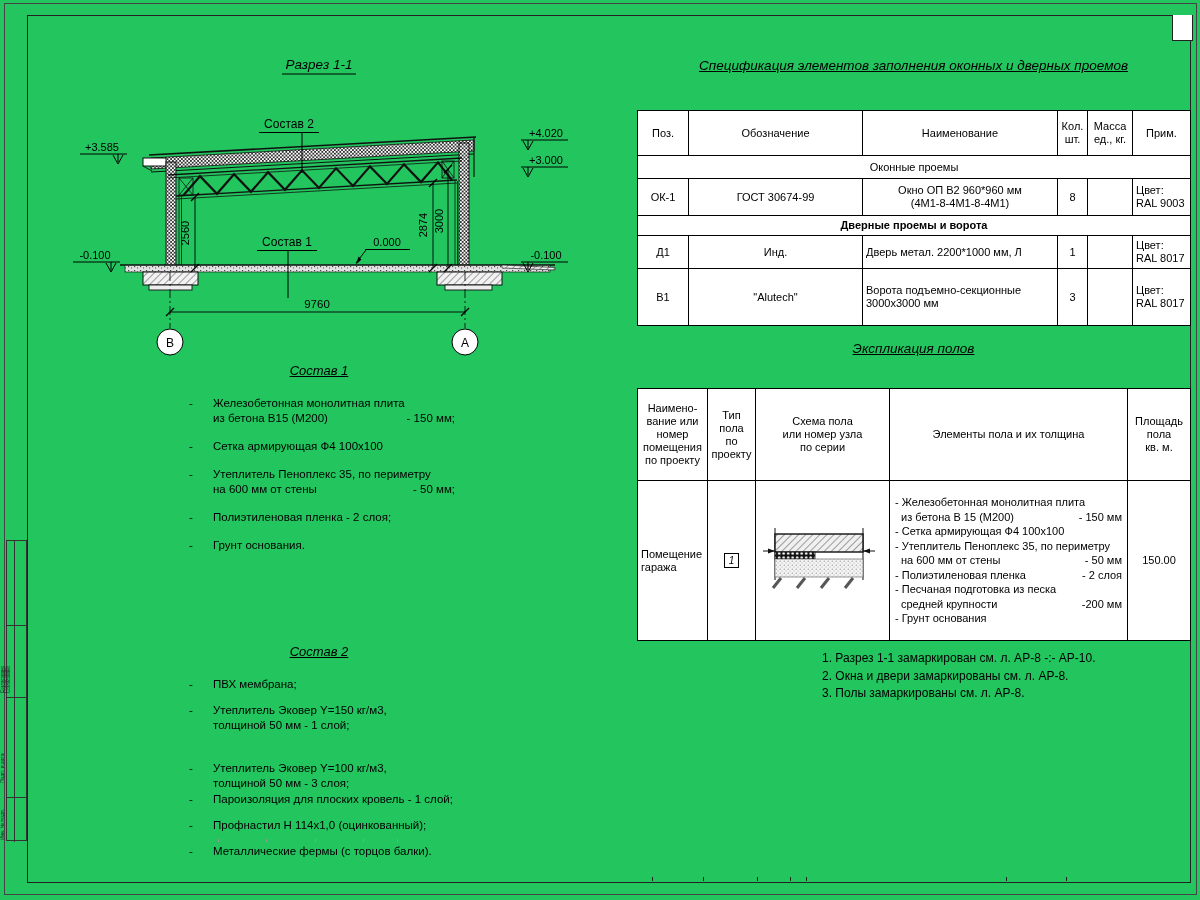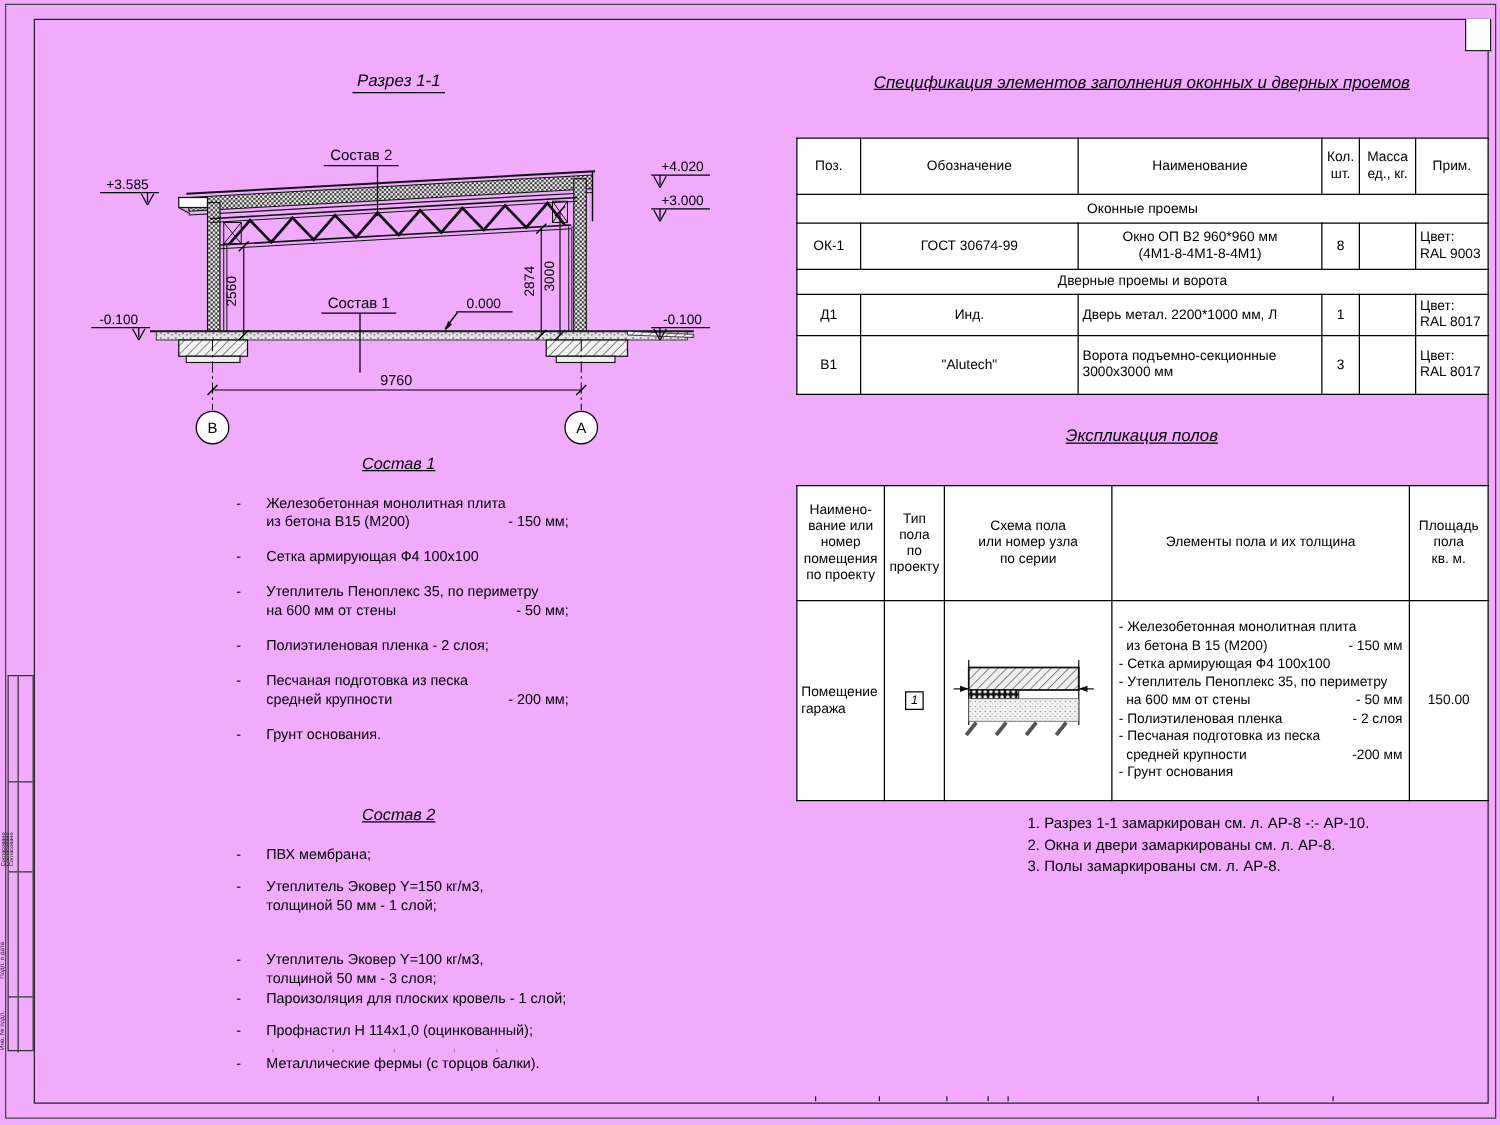--- a/index.html
+++ b/index.html
@@ -1,16 +1,16 @@
 <!DOCTYPE html>
 <html><head>
 <meta charset="utf-8">
 <style>
   html,body{margin:0;padding:0;background:#fff;}
-  #page{position:relative;width:1200px;height:900px;background:#f0abfc;overflow:hidden;
+  #page{position:relative;width:1200px;height:900px;background:#22c55e;overflow:hidden;
         font-family:"Liberation Sans", sans-serif;color:#111;}
   .abs{position:absolute;}
   
   .outer-frame{left:4px;top:3px;width:1191px;height:890px;border:1px solid #444;}
   .inner-frame{left:27px;top:15px;width:1162px;height:866px;border:1.5px solid #222;}
   .corner-box{left:1172px;top:15px;width:19px;height:25px;border:1px solid #222;border-top:none;background:#fff;}
   
   .stamp-col{left:6px;top:540px;width:21px;height:301px;border:1px solid #333;box-sizing:border-box;}
   .stamp-row{position:absolute;left:0;width:100%;border-bottom:1px solid #333;box-sizing:border-box;}
   .stamp-div{position:absolute;top:0;bottom:0;left:7px;width:0;border-left:1px solid #333;}
@@ -240,33 +240,33 @@
     <tr style="height:37px;">
       <td class="cc">ОК-1</td>
       <td class="cc">ГОСТ 30674-99</td>
       <td class="cc pre">Окно ОП В2 960*960 мм
 (4М1-8-4М1-8-4М1)</td>
       <td class="cc">8</td>
       <td class="cc"></td>
       <td class="cl pre">Цвет:
 RAL 9003</td>
     </tr>
-    <tr class="group-row" style="height:20px;">
+    <tr class="group-row" style="height:20px;font-weight:bold;">
       <td colspan="6">Дверные проемы и ворота</td>
     </tr>
     <tr style="height:33px;">
       <td class="cc">Д1</td>
       <td class="cc">Инд.</td>
       <td class="cl">Дверь метал. 2200*1000 мм, Л</td>
       <td class="cc">1</td>
       <td class="cc"></td>
       <td class="cl pre">Цвет:
 RAL 8017</td>
     </tr>
-    <tr style="height:47px;">
+    <tr style="height:57px;">
       <td class="cc">В1</td>
       <td class="cc">"Alutech"</td>
       <td class="cl pre">Ворота подъемно-секционные
 3000х3000 мм</td>
       <td class="cc">3</td>
       <td class="cc"></td>
       <td class="cl pre">Цвет:
 RAL 8017</td>
     </tr>
   </tbody>
@@ -405,27 +405,20 @@
       <div>Утеплитель Пеноплекс 35, по периметру</div>
       <div class="comp-line2">
           <span>на 600 мм от стены</span>
           <span>- 50 мм;</span>
         </div>
     </div>
     <div class="comp-item">
       <div>Полиэтиленовая пленка - 2 слоя;</div>
     </div>
     <div class="comp-item">
-      <div>Песчаная подготовка из песка</div>
-      <div class="comp-line2">
-          <span>средней крупности</span>
-          <span>- 200 мм;</span>
-        </div>
-    </div>
-    <div class="comp-item">
       <div>Грунт основания.</div>
     </div>
   </div>
 
   <div class="abs comp" style="left:183px;top:644px;">
     <div class="comp-title">Состав 2</div>
     <div class="comp-item" style="margin-bottom:11px;">
       <div>ПВХ мембрана;</div>
     </div>
     <div class="comp-item" style="margin-bottom:28px;">

